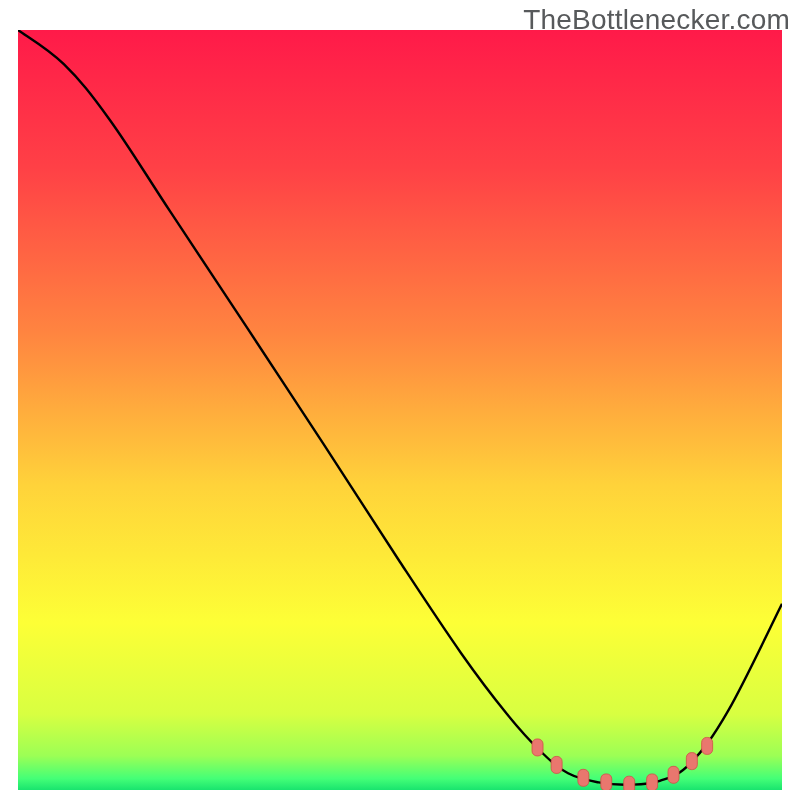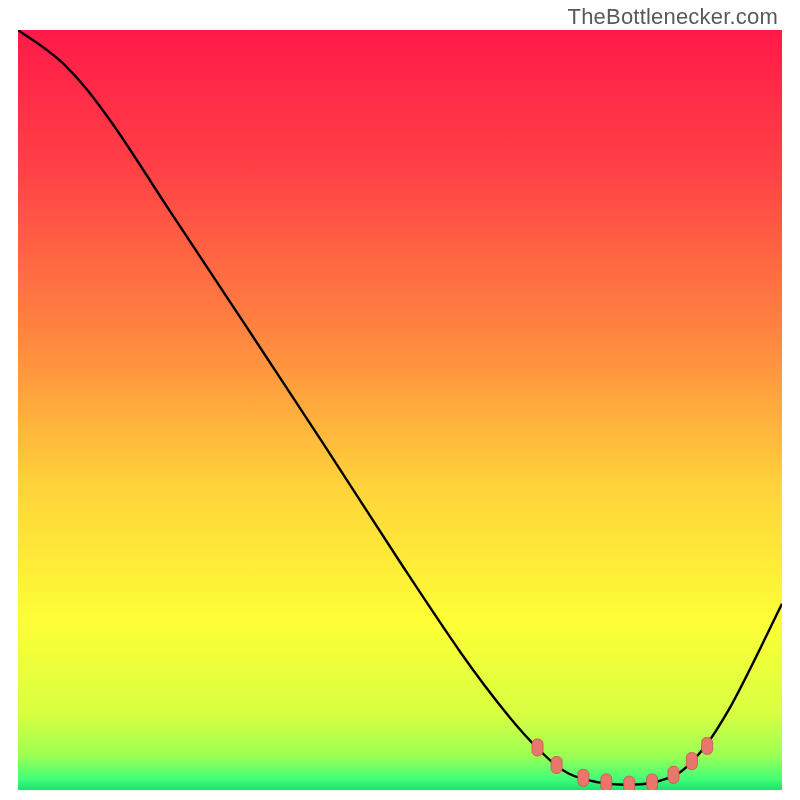--- a/index.html
+++ b/index.html
@@ -12,22 +12,22 @@
     font-family: Arial, Helvetica, sans-serif;
   }
   .frame {
     position: relative;
     width: 800px;
     height: 800px;
   }
   .watermark {
     position: absolute;
     top: 4px;
-    right: 22px;
-    font-size: 22px;
+    right: 10px;
+    font-size: 28px;
     font-weight: 500;
     color: #57595b;
     letter-spacing: 0.2px;
     user-select: none;
   }
   .plot {
     position: absolute;
     left: 18px;
     top: 30px;
     width: 764px;

